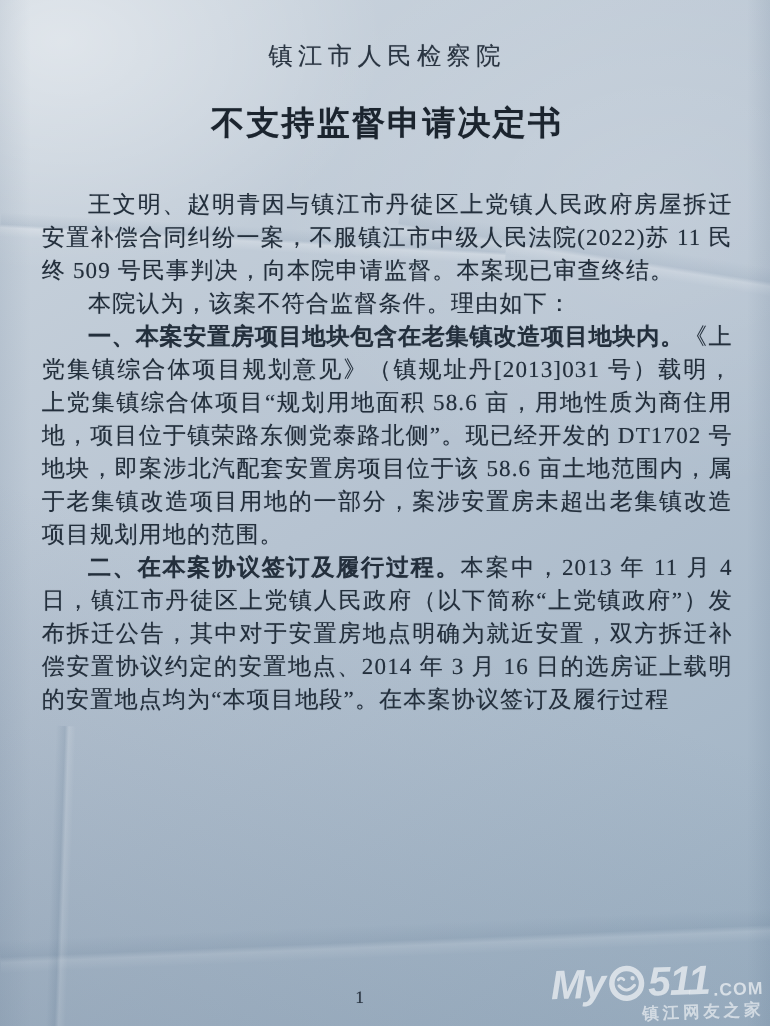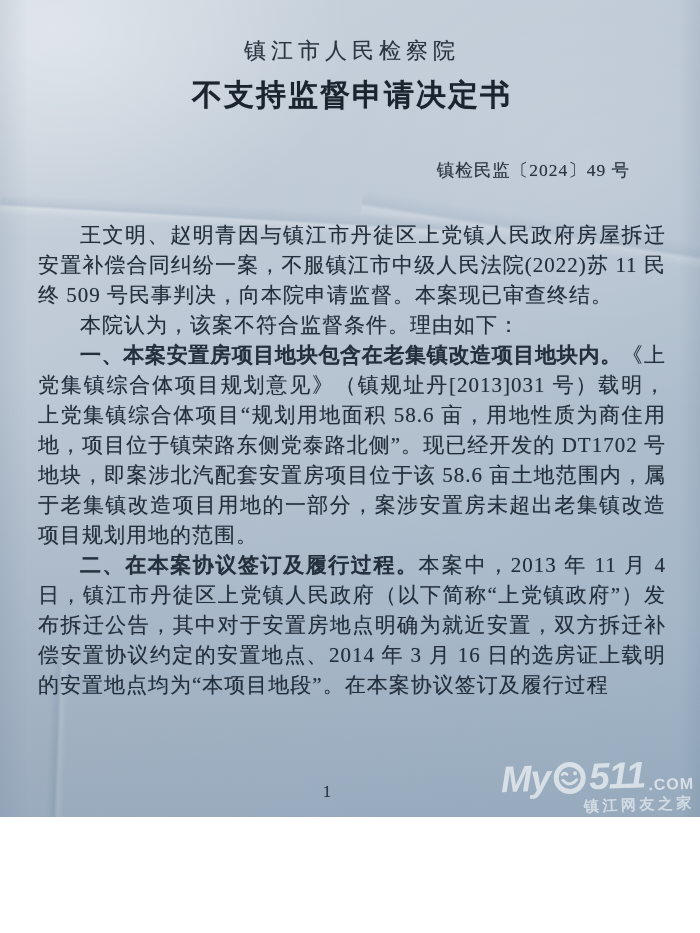--- a/index.html
+++ b/index.html
@@ -3,21 +3,21 @@
 <meta charset="utf-8">
 <style>
   html, body { margin: 0; padding: 0; }
   body {
     width: 700px; height: 933px; overflow: hidden;
     font-family: "Liberation Serif", "DejaVu Serif", serif;
   }
 
   
   .photo {
-    position: relative; width: 700px; height: 817px; overflow: hidden;
+    position: relative; width: 700px; height: 933px; overflow: hidden;
     background:
       radial-gradient(ellipse 420px 300px at 8% 4%, rgba(255,255,255,0.40), rgba(255,255,255,0) 70%),
       radial-gradient(ellipse 500px 380px at 85% 20%, rgba(255,255,255,0.14), rgba(255,255,255,0) 70%),
       linear-gradient(148deg, var(--paper-light, #cbd4de) 0%, var(--paper-mid, #b6c3d1) 48%, var(--paper-dark, #9cb0c2) 100%);
   }
 
   
   .crease { position: absolute; pointer-events: none; }
   .crease-h1 {
     left: 0; top: 206px; width: 460px; height: 22px; transform: rotate(3.2deg);
@@ -46,21 +46,21 @@
   .content {
     position: absolute; inset: 0; padding: 0 34px 0 38px;
     color: var(--ink, #232f3c);
     text-shadow: 0 0 0.7px rgba(35,47,60,0.45);
   }
   .issuer {
     margin: 36px 0 0 0; text-align: center;
     font-size: 22px; font-weight: 500; letter-spacing: 5px; color: #2a3542;
   }
   .doc-title {
-    margin: 9px 0 0 0; text-align: center;
+    margin: 26px 0 0 0; text-align: center;
     font-size: 30px; font-weight: 800; letter-spacing: 2px; color: #1b242e;
   }
   .doc-number {
     margin: 42px 36px 0 0; text-align: right;
     font-size: 17.5px; letter-spacing: 1px; color: #2a3542;
   }
   .body-text { margin-top: 38px; font-size: 21px; line-height: 30px; }
   .body-text p {
     margin: 0; text-indent: 2em; letter-spacing: 1px;
     text-align: justify; text-align-last: left;
@@ -102,21 +102,20 @@
   <div class="crease crease-h3"></div>
   <div class="crease crease-v1"></div>
   <div class="vignette"></div>
 
   <div class="content">
 
     <div class="issuer">镇江市人民检察院</div>
 
     <div class="doc-title">不支持监督申请决定书</div>
 
-    <div class="doc-number">镇检民监〔2024〕49 号</div>
 
     <div class="body-text">
       <p><b class="lead"></b><span>王文明、赵明青因与镇江市丹徒区上党镇人民政府房屋拆迁安置补偿合同纠纷一案，不服镇江市中级人民法院(2022)苏 11 民终 509 号民事判决，向本院申请监督。本案现已审查终结。</span></p>
       <p><b class="lead"></b><span>本院认为，该案不符合监督条件。理由如下：</span></p>
       <p><b class="lead">一、本案安置房项目地块包含在老集镇改造项目地块内。</b><span>《上党集镇综合体项目规划意见》（镇规址丹[2013]031 号）载明，上党集镇综合体项目“规划用地面积 58.6 亩，用地性质为商住用地，项目位于镇荣路东侧党泰路北侧”。现已经开发的 DT1702 号地块，即案涉北汽配套安置房项目位于该 58.6 亩土地范围内，属于老集镇改造项目用地的一部分，案涉安置房未超出老集镇改造项目规划用地的范围。</span></p>
       <p><b class="lead">二、在本案协议签订及履行过程。</b><span>本案中，2013 年 11 月 4 日，镇江市丹徒区上党镇人民政府（以下简称“上党镇政府”）发布拆迁公告，其中对于安置房地点明确为就近安置，双方拆迁补偿安置协议约定的安置地点、2014 年 3 月 16 日的选房证上载明的安置地点均为“本项目地段”。在本案协议签订及履行过程</span></p>
     </div>
 
     <div class="page-number">1</div>
   </div>

